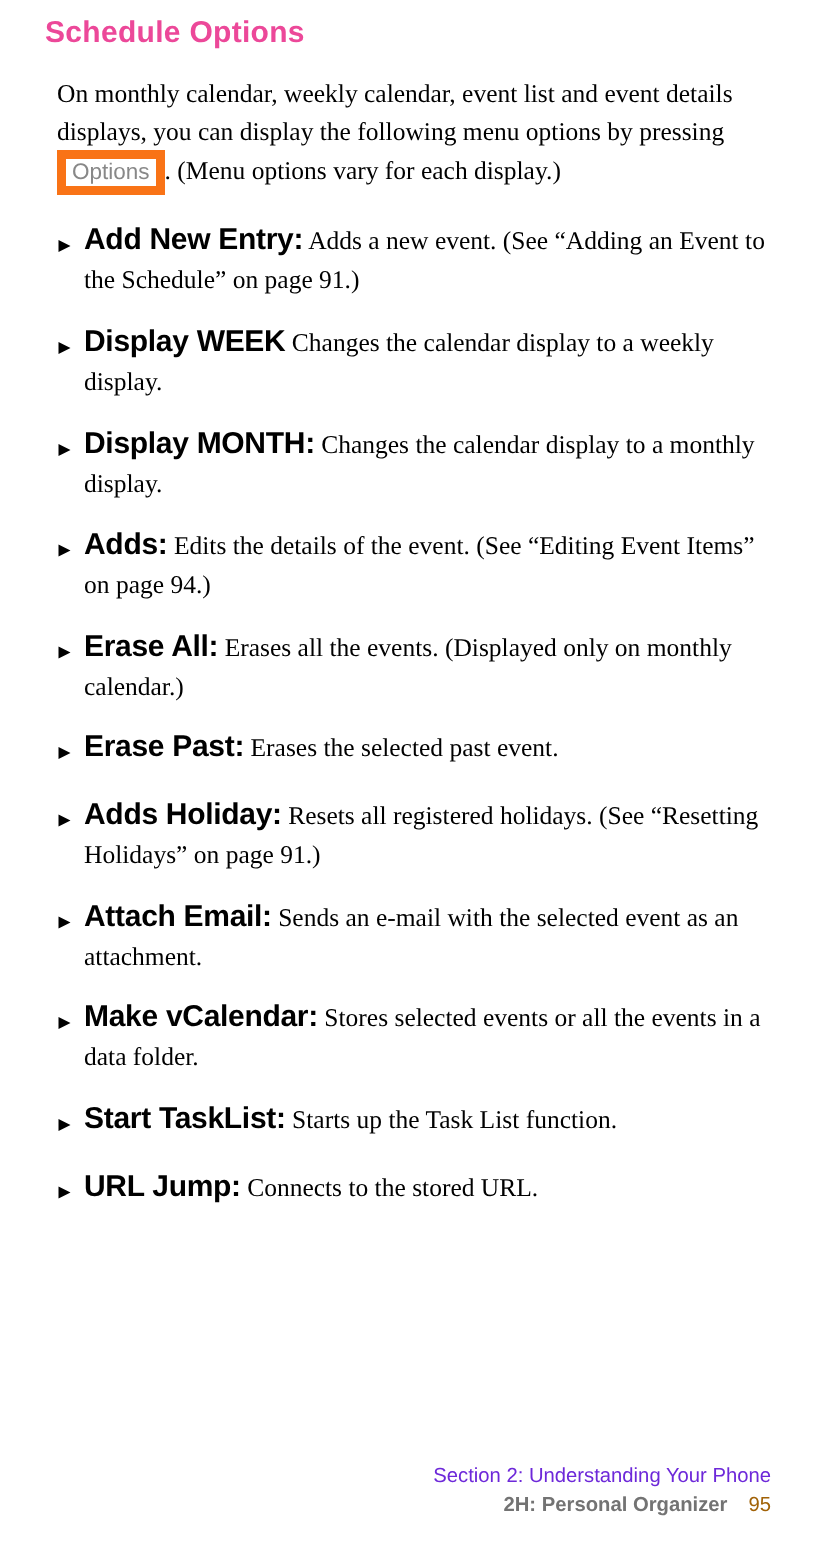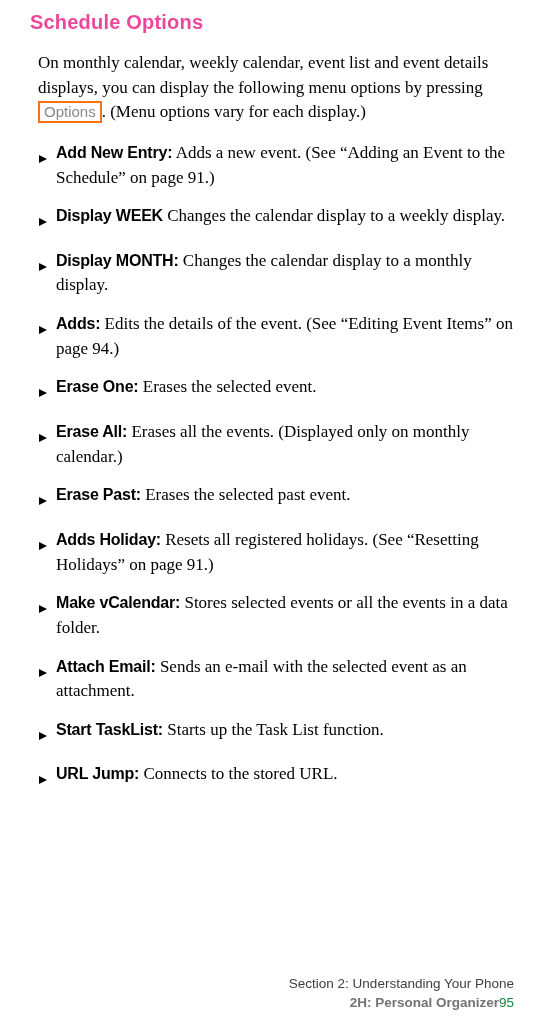--- a/index.html
+++ b/index.html
@@ -21,21 +21,21 @@
     font-size: 20px;
     margin-bottom: 14px;
     letter-spacing: 0.2px;
   }
   .intro {
     margin-left: 8px;
     margin-bottom: 16px;
   }
   .options-box {
     display: inline-block;
-    border: 2px solid #f97316;
+    border: 6px solid #f97316;
     padding: 0 4px;
     font-family: Arial, Helvetica, sans-serif;
     color: #888;
     font-size: 15px;
     line-height: 1.2;
     vertical-align: baseline;
   }
   .bullets {
     list-style: none;
     margin-left: 8px;
@@ -50,35 +50,35 @@
     margin-right: 8px;
     margin-top: 6px;
   }
   .bullet-text {
     flex: 1 1 auto;
     padding-right: 8px;
   }
   .bold-lead {
     font-family: Arial, Helvetica, sans-serif;
     font-weight: bold;
-    font-size: 16px;
+    font-size: 20px;
     letter-spacing: -0.2px;
   }
   .footer {
     position: absolute;
     bottom: 20px;
     right: 38px;
     text-align: right;
     font-family: Arial, Helvetica, sans-serif;
     font-size: 13.5px;
     line-height: 1.4;
   }
-  .footer-line1 { font-weight: normal; color: #404040; }
+  .footer-line1 { font-weight: normal; color: #6d28d9; }
   .footer-line2 { font-weight: bold; color: #737373; }
-  .footer-page { color: #15803d; }
+  .footer-page { color: #a16207; margin-left: 14px; }
 </style>
 </head>
 <body>
 
 <h2 class="heading">Schedule Options</h2>
 
 <p class="intro">
   <span>On monthly calendar, weekly calendar, event list and event details displays, you can display the following menu options by pressing </span><span class="options-box">Options</span><span>. (Menu options vary for each display.)</span>
 </p>
 
@@ -104,51 +104,45 @@
     <li>
       <span class="bullet-icon"><svg width="10" height="10" viewBox="0 0 10 10">
           <polygon points="1,1 9,5 1,9" fill="#000"></polygon>
         </svg></span>
       <span class="bullet-text"><span class="bold-lead">Adds:</span><span> Edits the details of the event. (See “Editing Event Items” on page 94.)</span></span>
     </li>
     <li>
       <span class="bullet-icon"><svg width="10" height="10" viewBox="0 0 10 10">
           <polygon points="1,1 9,5 1,9" fill="#000"></polygon>
         </svg></span>
-      <span class="bullet-text"><span class="bold-lead">Erase One:</span><span> Erases the selected event.</span></span>
-    </li>
-    <li>
-      <span class="bullet-icon"><svg width="10" height="10" viewBox="0 0 10 10">
-          <polygon points="1,1 9,5 1,9" fill="#000"></polygon>
-        </svg></span>
       <span class="bullet-text"><span class="bold-lead">Erase All:</span><span> Erases all the events. (Displayed only on monthly calendar.)</span></span>
     </li>
     <li>
       <span class="bullet-icon"><svg width="10" height="10" viewBox="0 0 10 10">
           <polygon points="1,1 9,5 1,9" fill="#000"></polygon>
         </svg></span>
       <span class="bullet-text"><span class="bold-lead">Erase Past:</span><span> Erases the selected past event.</span></span>
     </li>
     <li>
       <span class="bullet-icon"><svg width="10" height="10" viewBox="0 0 10 10">
           <polygon points="1,1 9,5 1,9" fill="#000"></polygon>
         </svg></span>
       <span class="bullet-text"><span class="bold-lead">Adds Holiday:</span><span> Resets all registered holidays. (See “Resetting Holidays” on page 91.)</span></span>
     </li>
     <li>
       <span class="bullet-icon"><svg width="10" height="10" viewBox="0 0 10 10">
           <polygon points="1,1 9,5 1,9" fill="#000"></polygon>
         </svg></span>
-      <span class="bullet-text"><span class="bold-lead">Make vCalendar:</span><span> Stores selected events or all the events in a data folder.</span></span>
+      <span class="bullet-text"><span class="bold-lead">Attach Email:</span><span> Sends an e-mail with the selected event as an attachment.</span></span>
     </li>
     <li>
       <span class="bullet-icon"><svg width="10" height="10" viewBox="0 0 10 10">
           <polygon points="1,1 9,5 1,9" fill="#000"></polygon>
         </svg></span>
-      <span class="bullet-text"><span class="bold-lead">Attach Email:</span><span> Sends an e-mail with the selected event as an attachment.</span></span>
+      <span class="bullet-text"><span class="bold-lead">Make vCalendar:</span><span> Stores selected events or all the events in a data folder.</span></span>
     </li>
     <li>
       <span class="bullet-icon"><svg width="10" height="10" viewBox="0 0 10 10">
           <polygon points="1,1 9,5 1,9" fill="#000"></polygon>
         </svg></span>
       <span class="bullet-text"><span class="bold-lead">Start TaskList:</span><span> Starts up the Task List function.</span></span>
     </li>
     <li>
       <span class="bullet-icon"><svg width="10" height="10" viewBox="0 0 10 10">
           <polygon points="1,1 9,5 1,9" fill="#000"></polygon>

